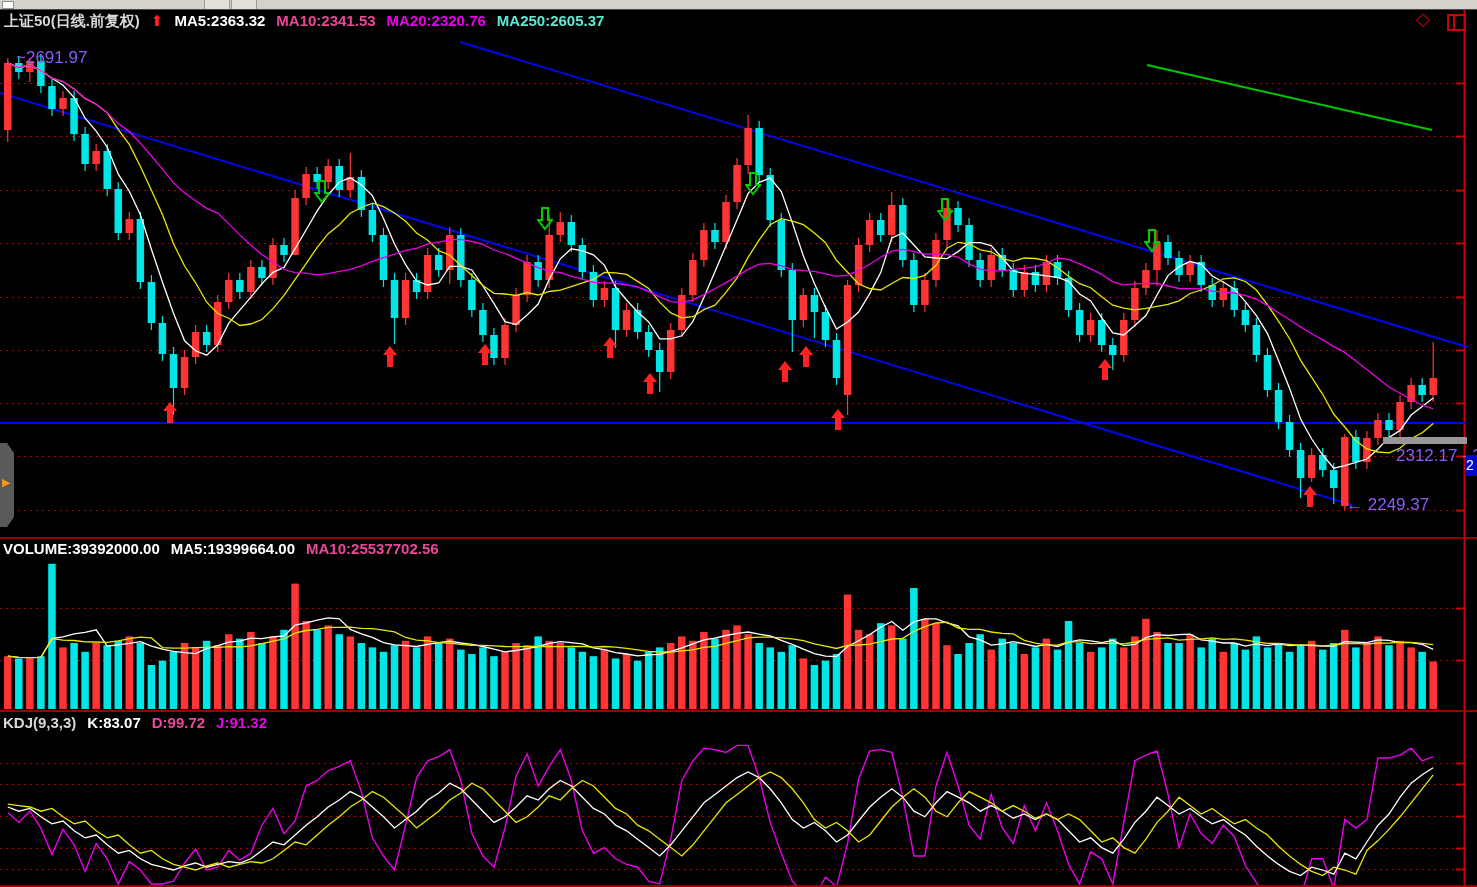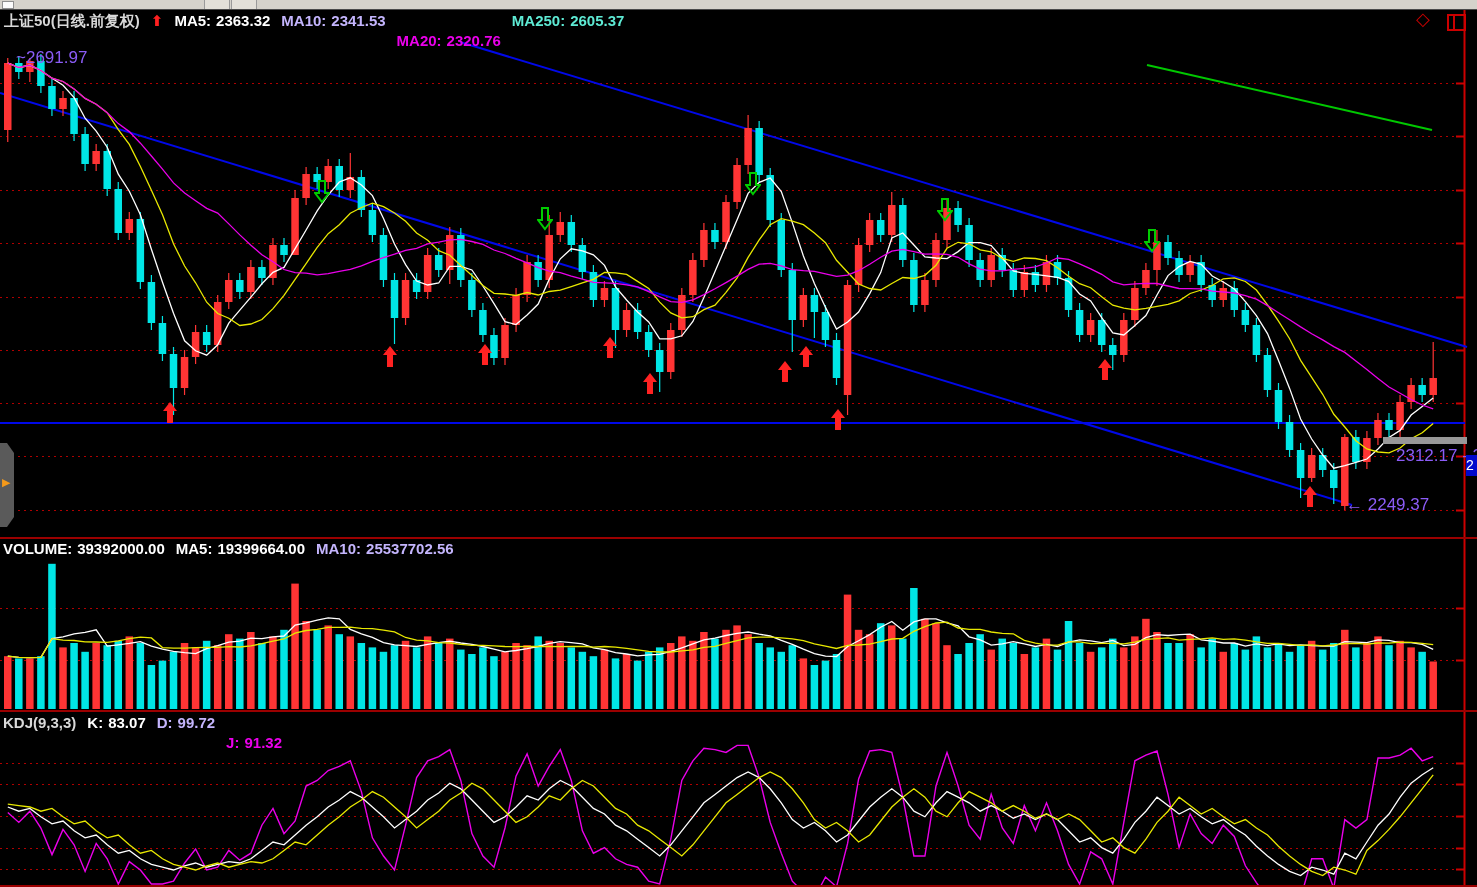--- a/index.html
+++ b/index.html
@@ -11,23 +11,23 @@
   #topstrip .seg{position:absolute;top:0;width:24px;height:9px;background:#e3e0d9;border-left:1px solid #9a9a9a;border-right:1px solid #9a9a9a;}
   #topstrip .seg1{left:204px;} #topstrip .seg2{left:231px;}
   
   svg.panel{position:absolute;left:0;}
   .sep{position:absolute;left:0;width:1477px;height:2px;background:#9b0000;}
   
   .hdr{position:absolute;display:flex;gap:11px;font-size:15px;font-weight:600;letter-spacing:0;white-space:nowrap;}
   #main-hdr{left:4px;top:12px;}
   #vol-hdr{left:3px;top:540px;}
   #kdj-hdr{left:3px;top:714px;}
-  .t-gray{color:#d8d8d8;} .t-white{color:#ffffff;} .t-yellow{color:#c4b5fd;} .t-magenta{color:#ea00ea;margin-top:20px;} .t-green{color:#5eead4;}
+  .t-gray{color:#d8d8d8;} .t-white{color:#ffffff;} .t-yellow{color:#ec4899;} .t-magenta{color:#ea00ea;} .t-green{color:#5eead4;}
   .t-red{color:#ff2020;}
-  .pair{display:flex;gap:5px;}
+  .pair{display:flex;}
   
   .lbl{position:absolute;font-size:17px;color:#8b5cf6;white-space:nowrap;}
   #high-lbl{left:16px;top:48px;}
   #range-lbl{left:1396px;top:446px;}
   #low-lbl{left:1346px;top:495px;text-align:center;}
   #measure-bar{position:absolute;left:1383px;top:437px;width:84px;height:7px;background:#989898;}
   #price-tag{position:absolute;left:1466px;top:455px;width:11px;height:21px;background:#0008cc;color:#fff;
     font-size:14px;line-height:21px;overflow:hidden;}
   
   #diamond-icon{position:absolute;left:1416px;top:10px;color:#cc0000;font-size:18px;line-height:18px;}

